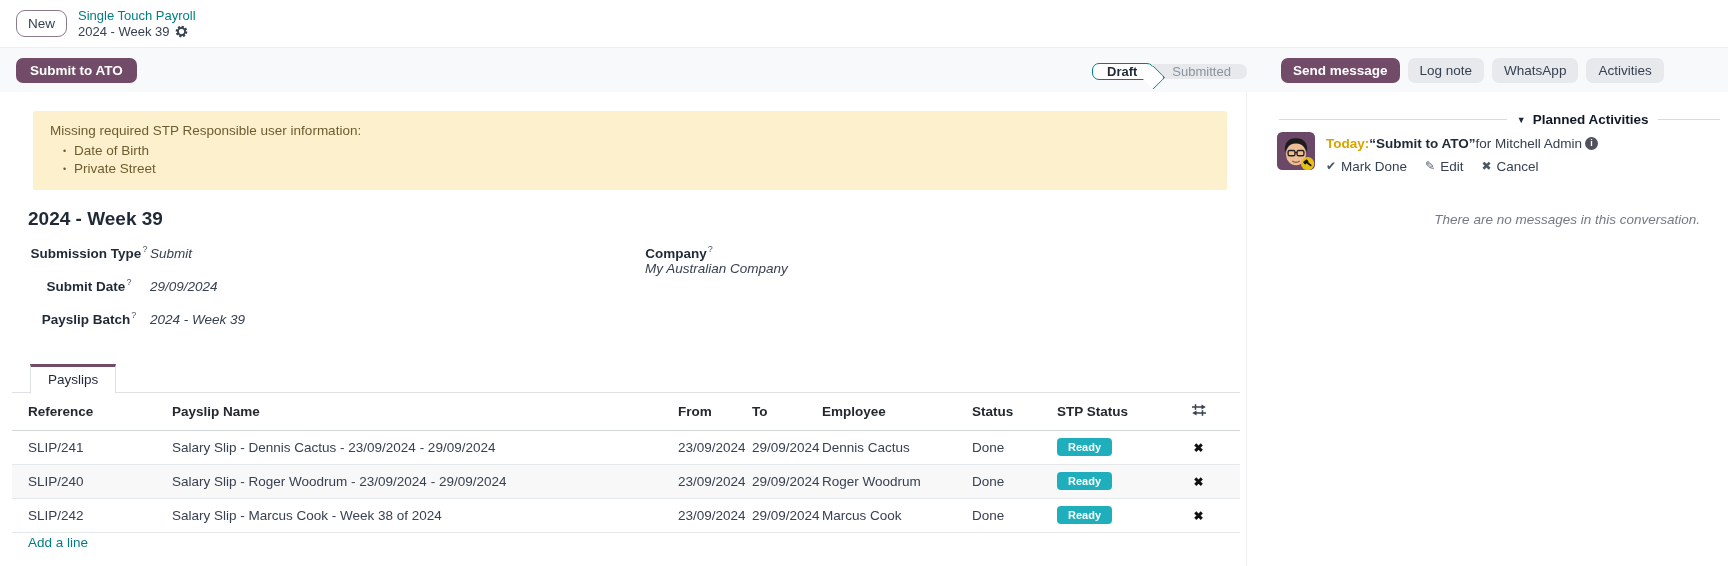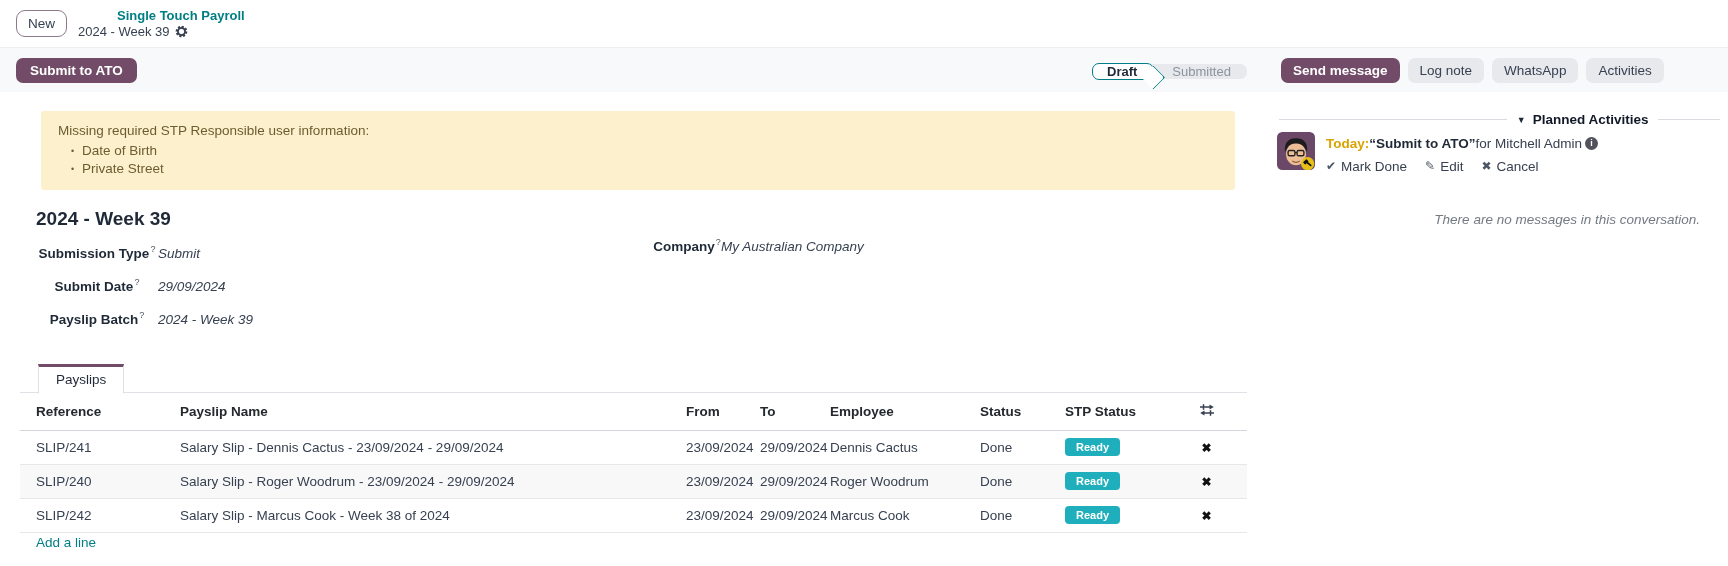--- a/index.html
+++ b/index.html
@@ -5,21 +5,21 @@
   html,body{margin:0;padding:0;width:1728px;height:566px;overflow:hidden;
     font-family:"Liberation Sans",sans-serif;background:#fff;color:#374151;font-size:13.5px;}
   *{box-sizing:border-box;}
 
   
   .topbar{position:absolute;top:0;left:0;right:0;height:48px;background:#fff;
     display:flex;align-items:center;padding-left:16px;border-bottom:1px solid #eceef1;}
   .new-btn{border:1px solid #8d7b89;background:#fff;border-radius:9px;padding:5px 11px;
     font-size:13.5px;color:#374151;font-family:inherit;cursor:pointer;margin-right:11px;}
   .breadcrumb{display:flex;flex-direction:column;line-height:1.18;}
-  .bc-model{color:#017e84;font-weight:700;font-size:13px;text-decoration:none;cursor:pointer;margin-left:39px;}
+  .bc-model{color:#017e84;font-weight:400;font-size:13px;text-decoration:none;cursor:pointer;}
   .bc-record{color:#374151;font-size:13px;display:flex;align-items:center;gap:5px;}
   .gear{display:inline-flex;align-items:center;cursor:pointer;}
 
   
   .toolbar-row{position:absolute;top:48px;left:0;right:0;height:44px;background:#f8f9fa;}
   .btn{border:none;border-radius:7px;padding:5px 12px;font-size:13.5px;font-family:inherit;cursor:pointer;}
   .btn-primary{background:#714b67;color:#fff;font-weight:700;}
   .btn-light{background:#e7e9ed;color:#374151;font-weight:500;}
   .submit-ato{position:absolute;left:16px;top:58px;padding:5px 14px;}
   .chatter-btns{position:absolute;left:1281px;top:58px;display:flex;gap:8px;}
@@ -27,33 +27,33 @@
   
   .statusbar{position:absolute;left:1092px;top:58px;height:27px;display:flex;align-items:center;}
   .step{display:flex;align-items:center;font-size:13px;}
   .step.active{background:#fff;border:1px solid #027e86;border-radius:7px;position:relative;z-index:1;
     font-weight:600;color:#1f2937;padding:0 16px 0 14px;}
   .step.active::after{content:"";position:absolute;right:-8.5px;top:4.5px;width:16px;height:16px;background:#fff;
     border-top:1px solid #027e86;border-right:1px solid #027e86;transform:rotate(45deg);border-top-right-radius:3px;}
   .step.muted{background:#e7e9ed;color:#8b939e;border-radius:0 7px 7px 0;margin-left:-8px;padding:0 16px 0 26px;}
 
   
-  .sheet{position:absolute;top:92px;left:0;width:1247px;height:474px;background:#fff;border-right:1px solid #edeff1;margin-left:8px;}
+  .sheet{position:absolute;top:92px;left:0;width:1247px;height:474px;background:#fff;border-right:1px solid #edeff1;}
   .alert{position:absolute;left:33px;top:19px;width:1194px;background:#fcf0cd;border-radius:3px;
     padding:11px 17px 12px 17px;color:#6d5d30;line-height:18px;}
   .alert ul{margin:2px 0 0 0;padding:0 0 0 24px;list-style:none;}
   .alert li{position:relative;}
   .alert li::before{content:"•";position:absolute;left:-11px;top:0;font-size:9px;}
   .sheet-title{position:absolute;left:28px;top:116px;font-size:19px;font-weight:700;color:#1f2937;margin:0;}
   .fields-left{position:absolute;left:28px;top:152px;}
   .field-row{display:flex;height:19px;margin-bottom:14px;align-items:baseline;}
   .flabel{width:122px;font-weight:700;color:#1f2937;flex:none;text-align:center;}
   .flabel sup{font-size:9px;color:#4b5563;font-weight:400;margin-left:1px;}
   .fvalue{color:#374151;font-style:italic;}
-  .field-company{position:absolute;left:645px;top:145px;}
+  .field-company{position:absolute;left:645px;top:152px;flex-direction:column;}
   .field-company .flabel{width:68px;}
 
   
   .notebook{position:absolute;left:12px;top:272px;width:1228px;height:29px;border-bottom:1px solid #dee2e6;}
   .tab{display:inline-block;margin-left:18px;height:30px;background:#fff;border:1px solid #dee2e6;
     border-top:3px solid #714b67;border-bottom:1px solid #fff;padding:5px 17px 0 17px;
     font-size:13.5px;color:#1f2937;position:relative;z-index:1;cursor:pointer;}
   table.payslips{position:absolute;left:12px;top:301px;width:1228px;border-collapse:collapse;table-layout:fixed;font-size:13.5px;}
   th{font-weight:600;color:#24292e;text-align:left;height:37px;border-bottom:1px solid #d2d6da;padding:0;}
   td{height:34px;border-bottom:1px solid #e5e8eb;padding:0;white-space:nowrap;overflow:hidden;color:#374151;}

